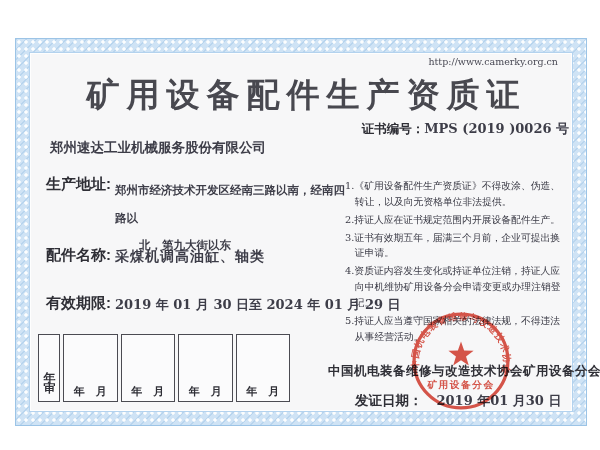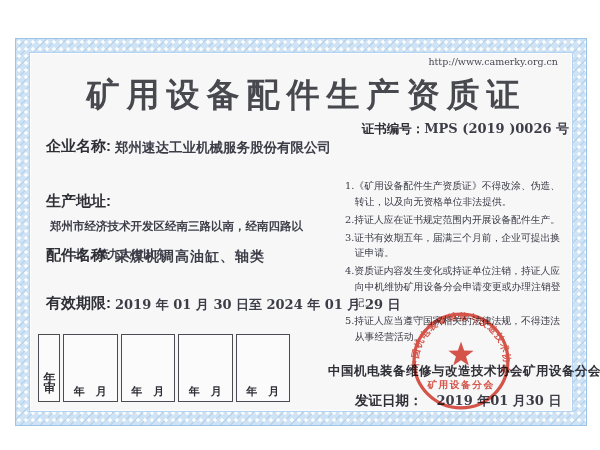--- a/index.html
+++ b/index.html
@@ -44,21 +44,21 @@
   
   .field-row{position:absolute;left:16px;width:300px;display:flex;align-items:flex-start;}
   .field-label{
     flex:0 0 auto;font-size:15px;font-weight:700;color:#2f2f36;white-space:nowrap;
   }
   .field-value{
     font-family:"DejaVu Serif",serif;font-weight:600;color:#3d3d48;
     padding-top:2px;margin-left:4px;
   }
   .row-company{top:84px;}  .row-company .field-value{font-size:13.5px;white-space:nowrap;}
-  .row-address{top:139px;flex-direction:column;} .row-address .field-value{font-size:11.5px;line-height:2.4;width:262px;}
+  .row-address{top:122px;} .row-address .field-value{font-size:11.5px;line-height:2.4;width:262px;}
   .addr-line2{padding-left:24px;}
   .row-parts{top:193px;}   .row-parts .field-value{font-size:14px;letter-spacing:1px;white-space:nowrap;}
   .row-validity{top:241px;}.row-validity .field-value{font-size:13px;white-space:nowrap;}
   
   .review-table{
     position:absolute;left:8px;top:281px;width:252px;height:68px;
     display:flex;gap:3px;
   }
   .review-cell{
     box-sizing:border-box;border:1.5px solid #4b4b52;background:#fbfbfc;
@@ -118,21 +118,20 @@
 <body>
 
 <div class="cert-frame">
   <div class="cert-inner">
 
     <div class="site-url">http://www.camerky.org.cn</div>
 
     <div class="cert-title">矿用设备配件生产资质证</div>
 
     <div class="field-row row-company">
-      <span class="field-label">企业名称:</span>
       <span class="field-value">郑州速达工业机械服务股份有限公司</span>
     </div>
 
     <div class="field-row row-address">
       <span class="field-label">生产地址:</span>
       <span class="field-value">
         <span class="addr-line1">郑州市经济技术开发区经南三路以南，经南四路以</span><br>
         <span class="addr-line2">北，第九大街以东</span>
       </span>
     </div>

